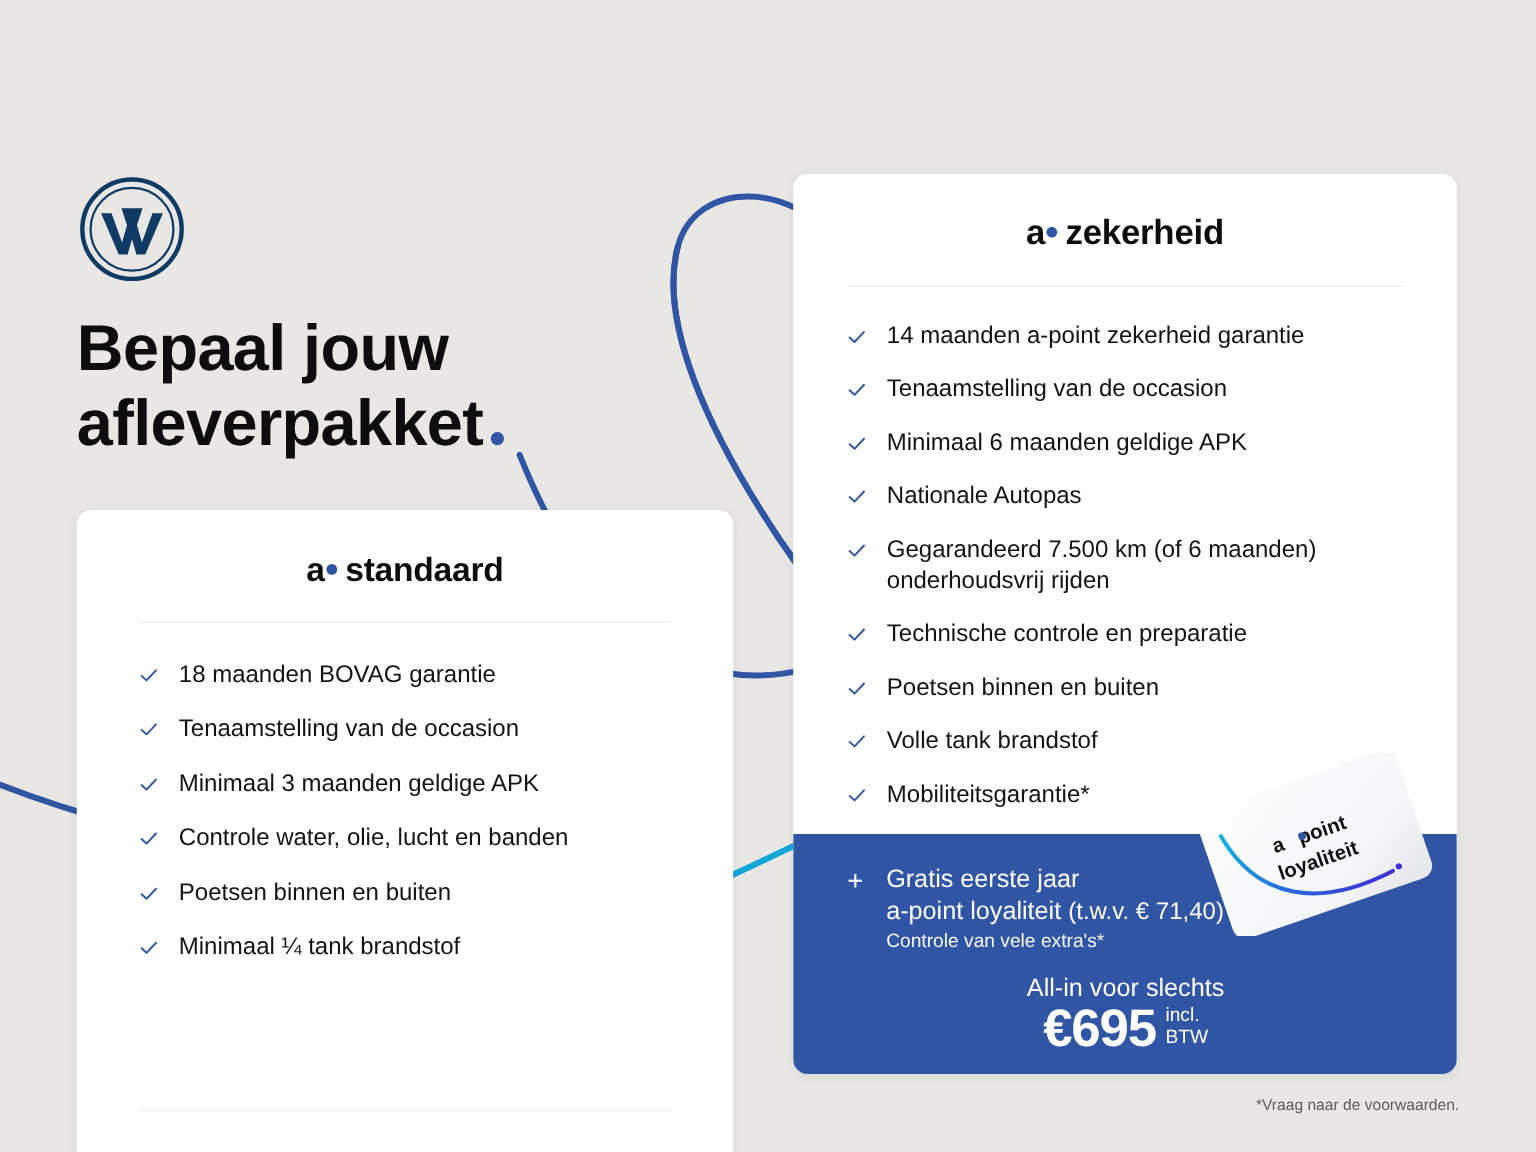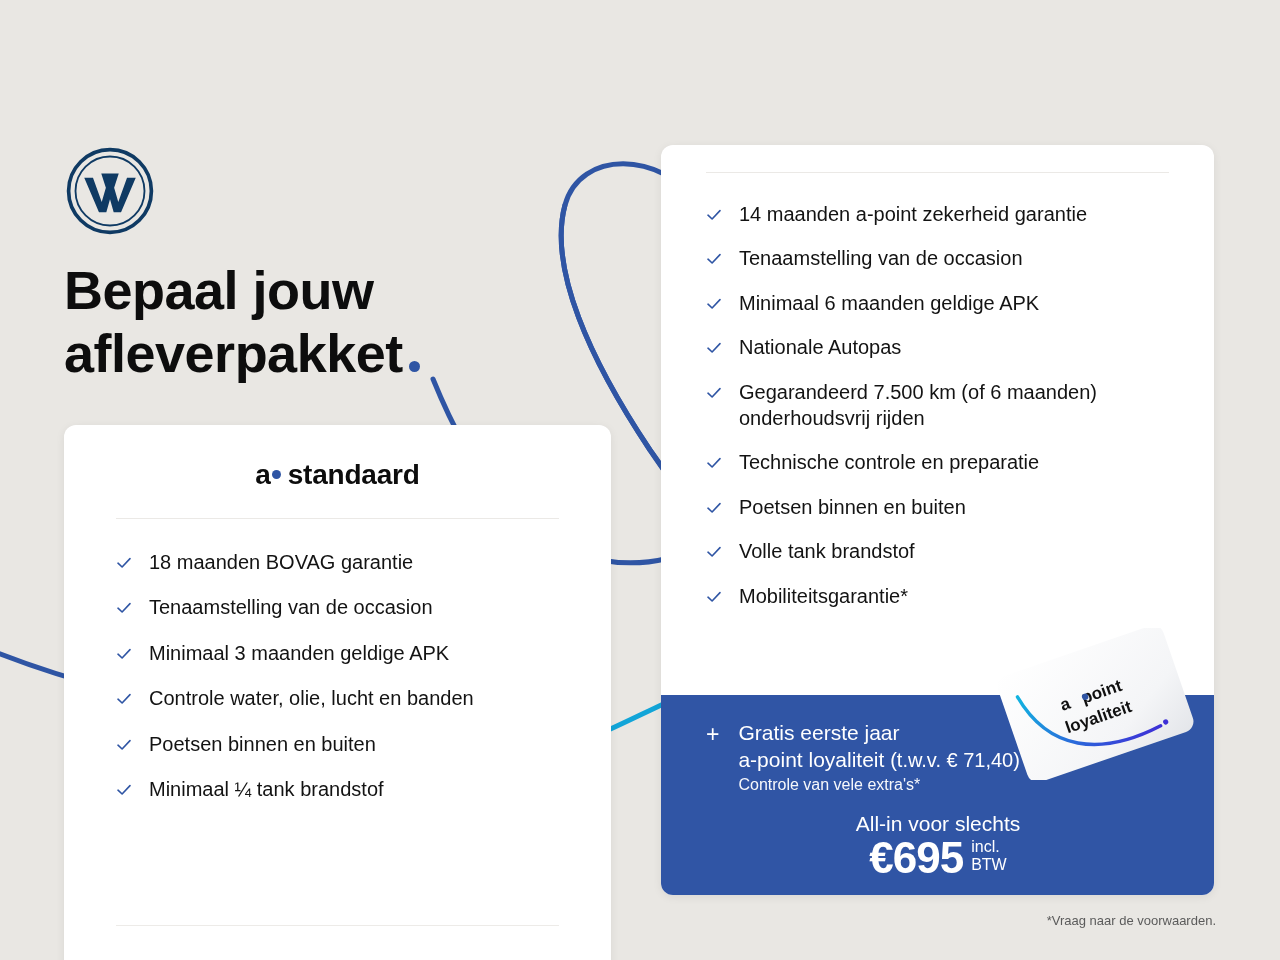--- a/index.html
+++ b/index.html
@@ -277,20 +277,21 @@
             </svg>
           </span>
           <span>Minimaal ¼ tank brandstof</span>
         </li>
       </ul>
     <div class="footer-divider"></div>
     <div class="gratis">GRATIS</div>
   </div>
 
   <div class="card" id="card-zekerheid">
+    <div class="card-title"><span>a</span><span class="apoint-dot"></span><span>zekerheid</span></div>
     <div class="divider"></div>
     <ul class="feature-list" id="zekerheid-list">
         <li class="feature-item">
           <span class="check-icon">
             <svg viewBox="0 0 16 16" fill="none" stroke="currentColor" stroke-width="1.6" stroke-linecap="round" stroke-linejoin="round">
               <path d="M2 8.2 L6.1 12 L14 3.6"></path>
             </svg>
           </span>
           <span>14 maanden a-point zekerheid garantie</span>
         </li>

